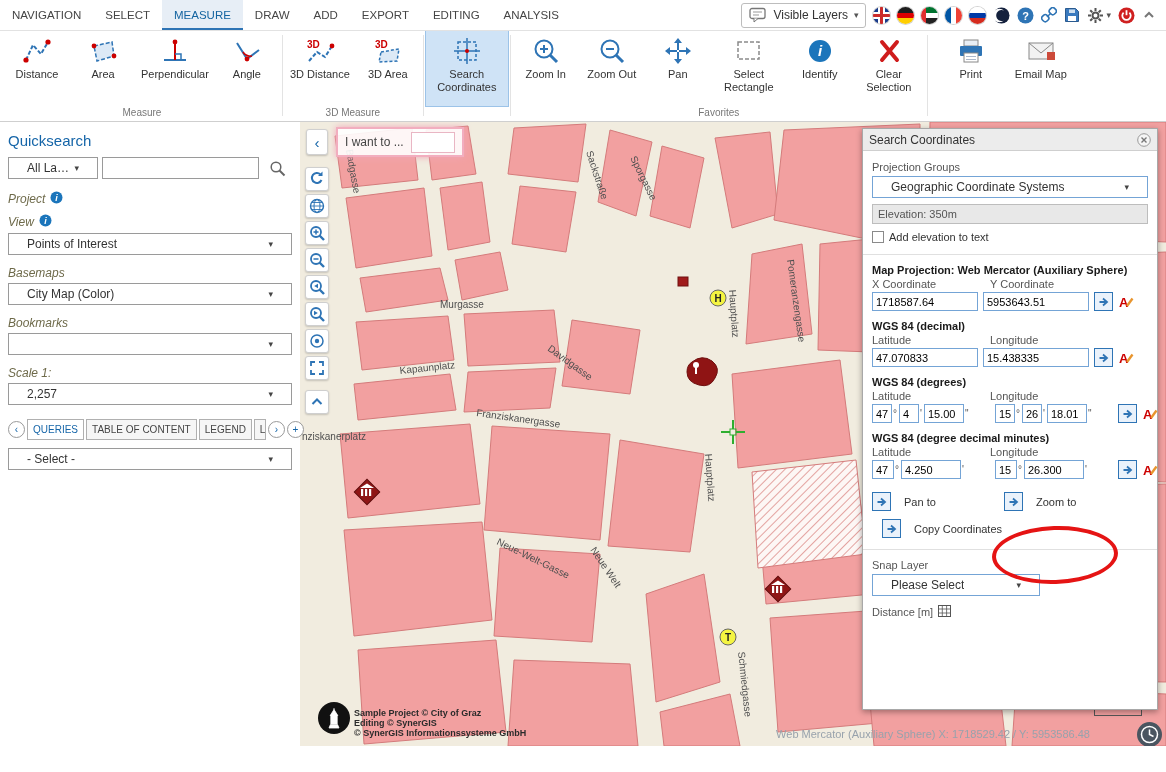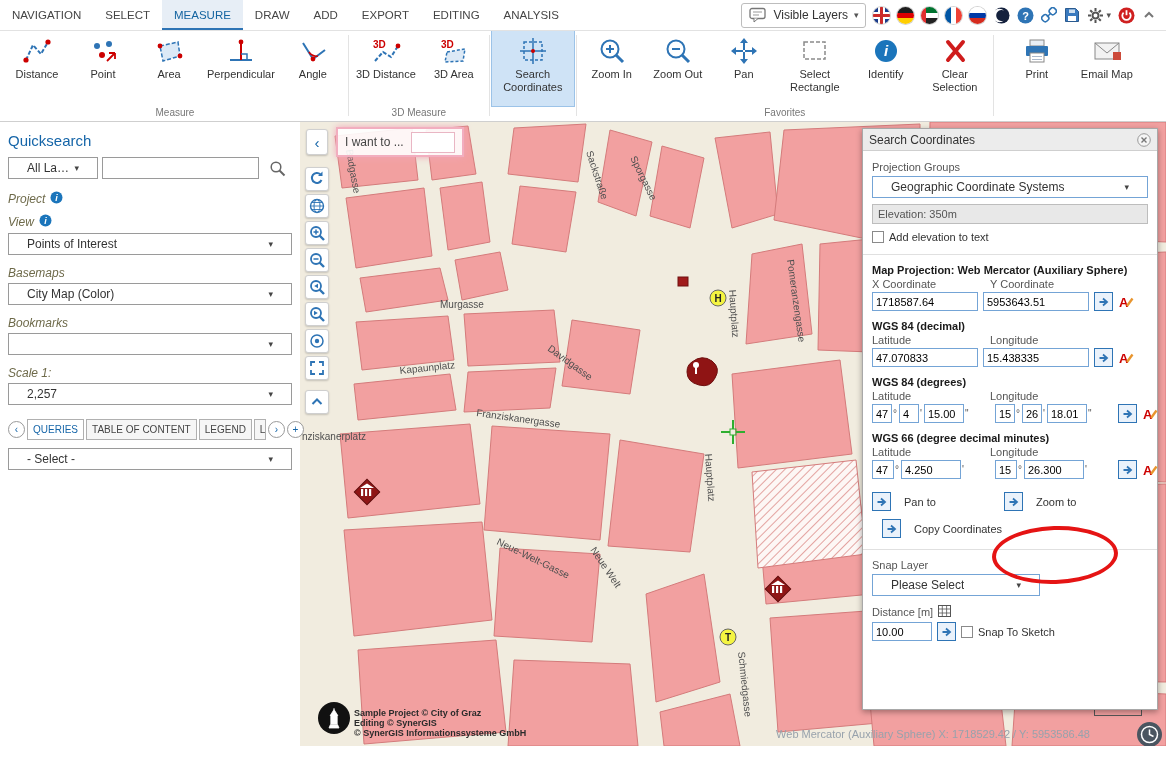--- a/index.html
+++ b/index.html
@@ -188,31 +188,20 @@
                 <path d="M4 23 L11 8 L19 17 L26 5" fill="none" stroke="#2e74b5" stroke-width="2" stroke-dasharray="4 2"></path>
                 <circle cx="4" cy="23" r="2.6" fill="#c00"></circle>
                 <circle cx="26" cy="5" r="2.6" fill="#c00"></circle>
               </svg>
             </span>
           <span>Distance</span>
         </div>
         <div class="rbtn">
           <span class="ricon">
               <svg width="30" height="28">
-                <circle cx="9" cy="9" r="3" fill="#2e74b5"></circle>
-                <circle cx="21" cy="7" r="3" fill="#2e74b5"></circle>
-                <circle cx="14" cy="18" r="3" fill="#c00"></circle>
-                <path d="M19 24 L27 16 M27 16 h-6 M27 16 v6" stroke="#c00" stroke-width="1.8" fill="none"></path>
-              </svg>
-            </span>
-          <span>Point</span>
-        </div>
-        <div class="rbtn">
-          <span class="ricon">
-              <svg width="30" height="28">
                 <polygon points="6,9 24,5 26,19 9,24" fill="#dce9f6" stroke="#2e74b5" stroke-width="1.5" stroke-dasharray="4 2"></polygon>
                 <circle cx="6" cy="9" r="2.4" fill="#c00"></circle>
                 <circle cx="26" cy="19" r="2.4" fill="#c00"></circle>
               </svg>
             </span>
           <span>Area</span>
         </div>
         <div class="rbtn">
           <span class="ricon">
               <svg width="30" height="28">
@@ -710,21 +699,21 @@
             </svg>
           </button>
         <span class="red-a">
             <svg width="16" height="16">
               <text x="1" y="13" font-size="13" font-weight="bold" fill="#c00">A</text>
               <path d="M9 12 L14.5 4.5" stroke="#e8952e" stroke-width="2.4"></path>
             </svg>
           </span>
       </div>
 
-      <div class="ptitle">WGS 66 (degree decimal minutes)</div>
+      <div class="ptitle">WGS 84 (degree decimal minutes)</div>
       <div class="cols2">
         <span class="col">Latitude</span>
         <span class="col">Longitude</span>
       </div>
       <div class="coord-row">
         <span class="dms">
           <input class="pin w22" value="47" style="">
             <span class="sym">°</span>
           <input class="pin w60" value="4.250" style="">
             <span class="sym">'</span>
@@ -783,28 +772,18 @@
         <span class="dval">Please Select</span>
         <span class="caret">▾</span>
       </div>
       <div class="dist-label">
         <span>Distance [m]</span>
         <span><svg width="13" height="12">
               <rect x="0.5" y="0.5" width="12" height="11" fill="none" stroke="#555"></rect>
               <path d="M0 4 h13 M0 8 h13 M4.3 0 v12 M8.6 0 v12" stroke="#555" stroke-width="0.8"></path>
             </svg></span>
       </div>
-      <div class="coord-row">
-        <input class="pin w60" value="10.00" style="">
-        <button class="arrow-btn">
-            <svg width="12" height="12">
-              <path d="M1.5 6 h6 M5 2.5 l4 3.5 -4 3.5" stroke="#2e74b5" stroke-width="1.8" fill="none"></path>
-            </svg>
-          </button>
-        <span class="checkbox"></span>
-        <span>Snap To Sketch</span>
-      </div>
     </div>
   </div>
 
   <div class="annotation"></div>
 
 </div>
 
 </body></html>

